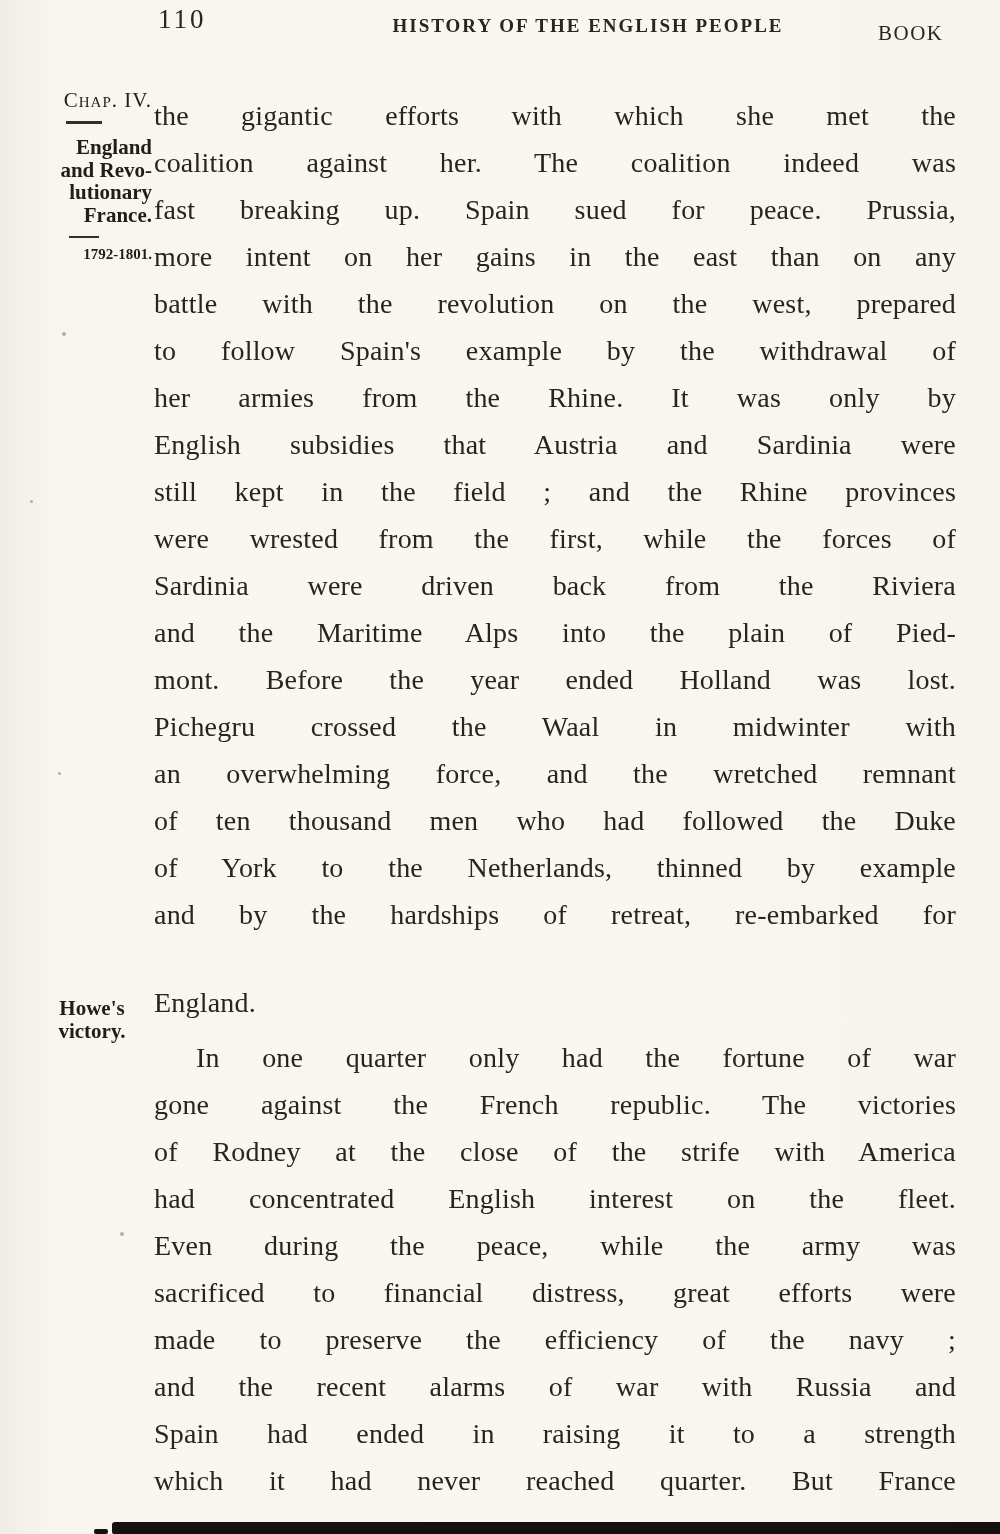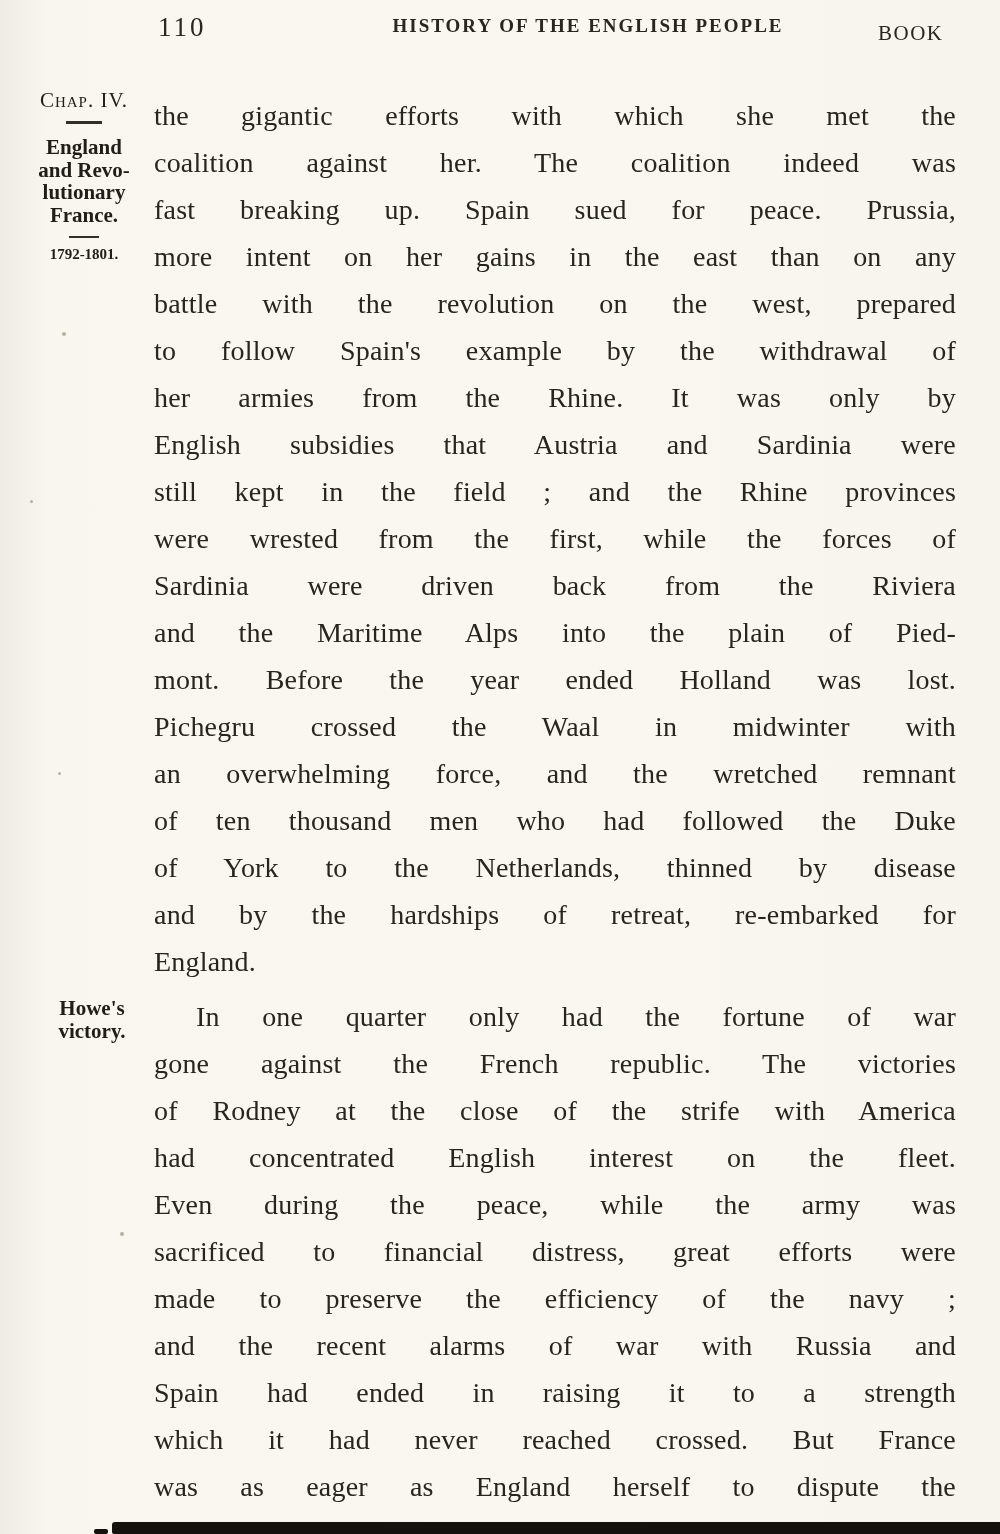--- a/index.html
+++ b/index.html
@@ -9,35 +9,35 @@
     font-family:"Liberation Serif","DejaVu Serif",serif;
   }
   .page{
     position:relative;width:1000px;height:1534px;overflow:hidden;
     background:linear-gradient(90deg,#efece4 0%,#f8f6ef 5%,#f9f7f0 60%,#f6f4ec 100%);
     color:#29241f;
   }
   
   .header{position:absolute;top:0;left:0;width:100%;height:60px;}
   .pagenum{
-    position:absolute;left:158px;top:12px;
+    position:absolute;left:158px;top:4px;
     font-size:27px;letter-spacing:3px;color:#2a2520;
   }
   .running-title{
     position:absolute;left:588px;top:15px;transform:translateX(-50%);
     font-size:19px;letter-spacing:2px;white-space:nowrap;color:#2a2520;font-weight:bold;
   }
   .book-label{
     position:absolute;left:878px;top:21px;
     font-size:21px;letter-spacing:1.5px;color:#2a2520;
   }
   
   .margin-notes{
     position:absolute;left:16px;top:88px;width:136px;
-    color:#211d19;text-align:center;
+    color:#211d19;text-align:right;
   }
   .chapter{
     font-variant:small-caps;font-size:21px;letter-spacing:1px;
     margin-bottom:6px;
   }
   .rule{
     width:36px;height:0;border-top:3px solid #332e29;
     margin:8px auto 12px;
   }
   .rule2{width:30px;margin:10px auto 8px;border-top-width:2.5px;}
@@ -54,21 +54,21 @@
     position:absolute;left:154px;top:92px;width:802px;
     font-size:28px;color:#29241f;
   }
   .tline{
     line-height:47px;
     text-align:justify;
     text-align-last:justify;
     white-space:nowrap;
     letter-spacing:0.2px;
   }
-  .para div:last-child{text-align-last:left;}
+  .para div:last-child{text-align-last:left;margin-top:41px;}
   .para.continued div:last-child{text-align-last:justify;}
   .para.indent-first div:first-child{text-indent:42px;}
   .para + .para{margin-top:8px;}
   
   .scan-bar{
     position:absolute;left:112px;right:0;bottom:0;height:12px;
     background:#14110e;border-radius:3px 0 0 2px;
   }
   .scan-bar:before{
     content:"";position:absolute;left:-18px;bottom:0;width:14px;height:5px;
@@ -120,35 +120,35 @@
         <div class="tline">her armies from the Rhine. It was only by</div>
         <div class="tline">English subsidies that Austria and Sardinia were</div>
         <div class="tline">still kept in the field ; and the Rhine provinces</div>
         <div class="tline">were wrested from the first, while the forces of</div>
         <div class="tline">Sardinia were driven back from the Riviera</div>
         <div class="tline">and the Maritime Alps into the plain of Pied-</div>
         <div class="tline">mont. Before the year ended Holland was lost.</div>
         <div class="tline">Pichegru crossed the Waal in midwinter with</div>
         <div class="tline">an overwhelming force, and the wretched remnant</div>
         <div class="tline">of ten thousand men who had followed the Duke</div>
-        <div class="tline">of York to the Netherlands, thinned by disease</div>
+        <div class="tline">of York to the Netherlands, thinned by example</div>
         <div class="tline">and by the hardships of retreat, re-embarked for</div>
         <div class="tline">England.</div>
       </div>
     <div class="para continued indent-first">
         <div class="tline">In one quarter only had the fortune of war</div>
         <div class="tline">gone against the French republic. The victories</div>
         <div class="tline">of Rodney at the close of the strife with America</div>
         <div class="tline">had concentrated English interest on the fleet.</div>
         <div class="tline">Even during the peace, while the army was</div>
         <div class="tline">sacrificed to financial distress, great efforts were</div>
         <div class="tline">made to preserve the efficiency of the navy ;</div>
         <div class="tline">and the recent alarms of war with Russia and</div>
         <div class="tline">Spain had ended in raising it to a strength</div>
-        <div class="tline">which it had never reached crossed. But France</div>
+        <div class="tline">which it had never reached quarter. But France</div>
         <div class="tline">was as eager as England herself to dispute the</div>
       </div>
   </main>
 
   <div class="scan-bar"></div>
   <div class="speck s1"></div>
   <div class="speck s2"></div>
   <div class="speck s3"></div>
   <div class="speck s4"></div>
 

